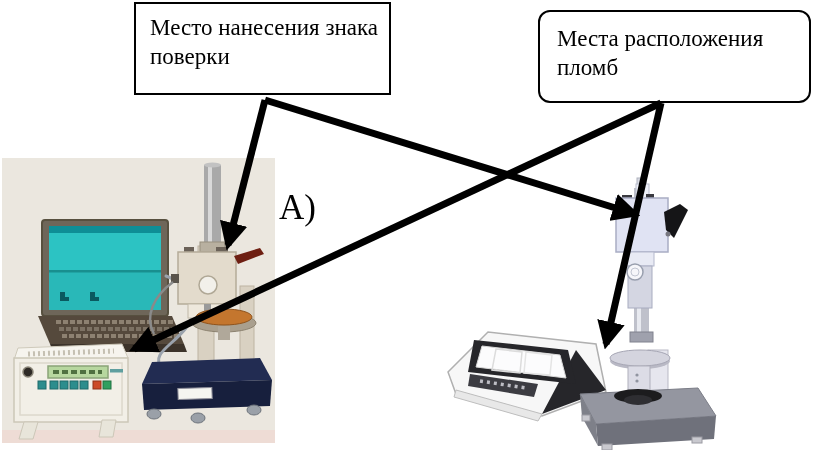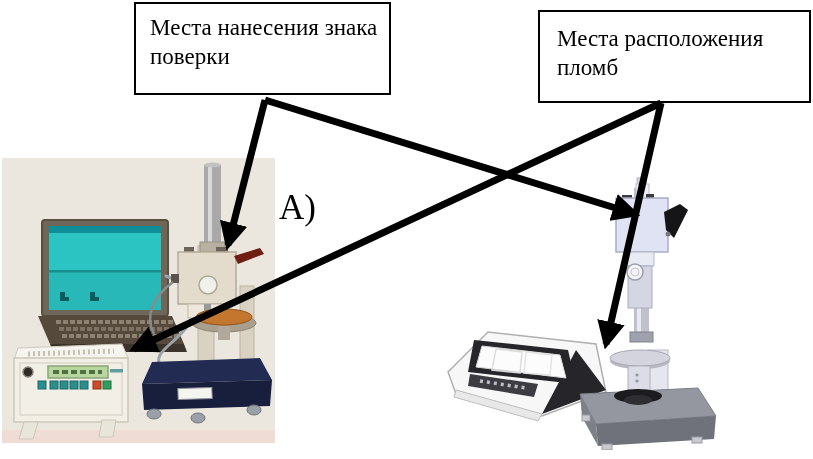--- a/index.html
+++ b/index.html
@@ -1,36 +1,36 @@
 <!DOCTYPE html>
 <html><head>
 <meta charset="utf-8">
 <style>
   html,body{margin:0;padding:0;background:#ffffff;}
   #page{position:relative;width:813px;height:459px;background:#ffffff;overflow:hidden;
         font-family:"Liberation Serif", serif;}
   .callout{position:absolute;background:#ffffff;border:2px solid #000000;box-sizing:border-box;
            font-size:23px;line-height:1.28;color:#000;}
   #callout-verify{left:134px;top:2px;width:257px;height:93px;padding:9px 8px 0 14px;}
-  #callout-seals{left:538px;top:10px;width:273px;height:93px;padding:12px 8px 0 17px;}
+  #callout-seals{left:538px;top:10px;width:273px;height:93px;padding:12px 8px 0 17px;border-radius:12px;}
   .dev-label{position:absolute;font-size:35px;color:#000;}
   #label-a{left:279px;top:188px;}
   #label-b{left:708px;top:192px;}
   .photo{position:absolute;}
   #photo-a{left:2px;top:158px;width:273px;height:285px;}
   #photo-b{left:430px;top:168px;width:380px;height:282px;}
   #arrow-layer{position:absolute;left:0;top:0;width:813px;height:459px;pointer-events:none;}
 </style>
 </head>
 <body>
 
 <div id="page">
 
   <div class="callout" id="callout-verify">
-    <span>Места нанесения знака поверки</span>
+    <span>Место нанесения знака поверки</span>
   </div>
 
   <div class="callout" id="callout-seals">
     <span>Места расположения пломб</span>
   </div>
 
   <div class="dev-label" id="label-a">А)</div>
   <div class="dev-label" id="label-b">Б)</div>
 
   <div class="photo" id="photo-a">

